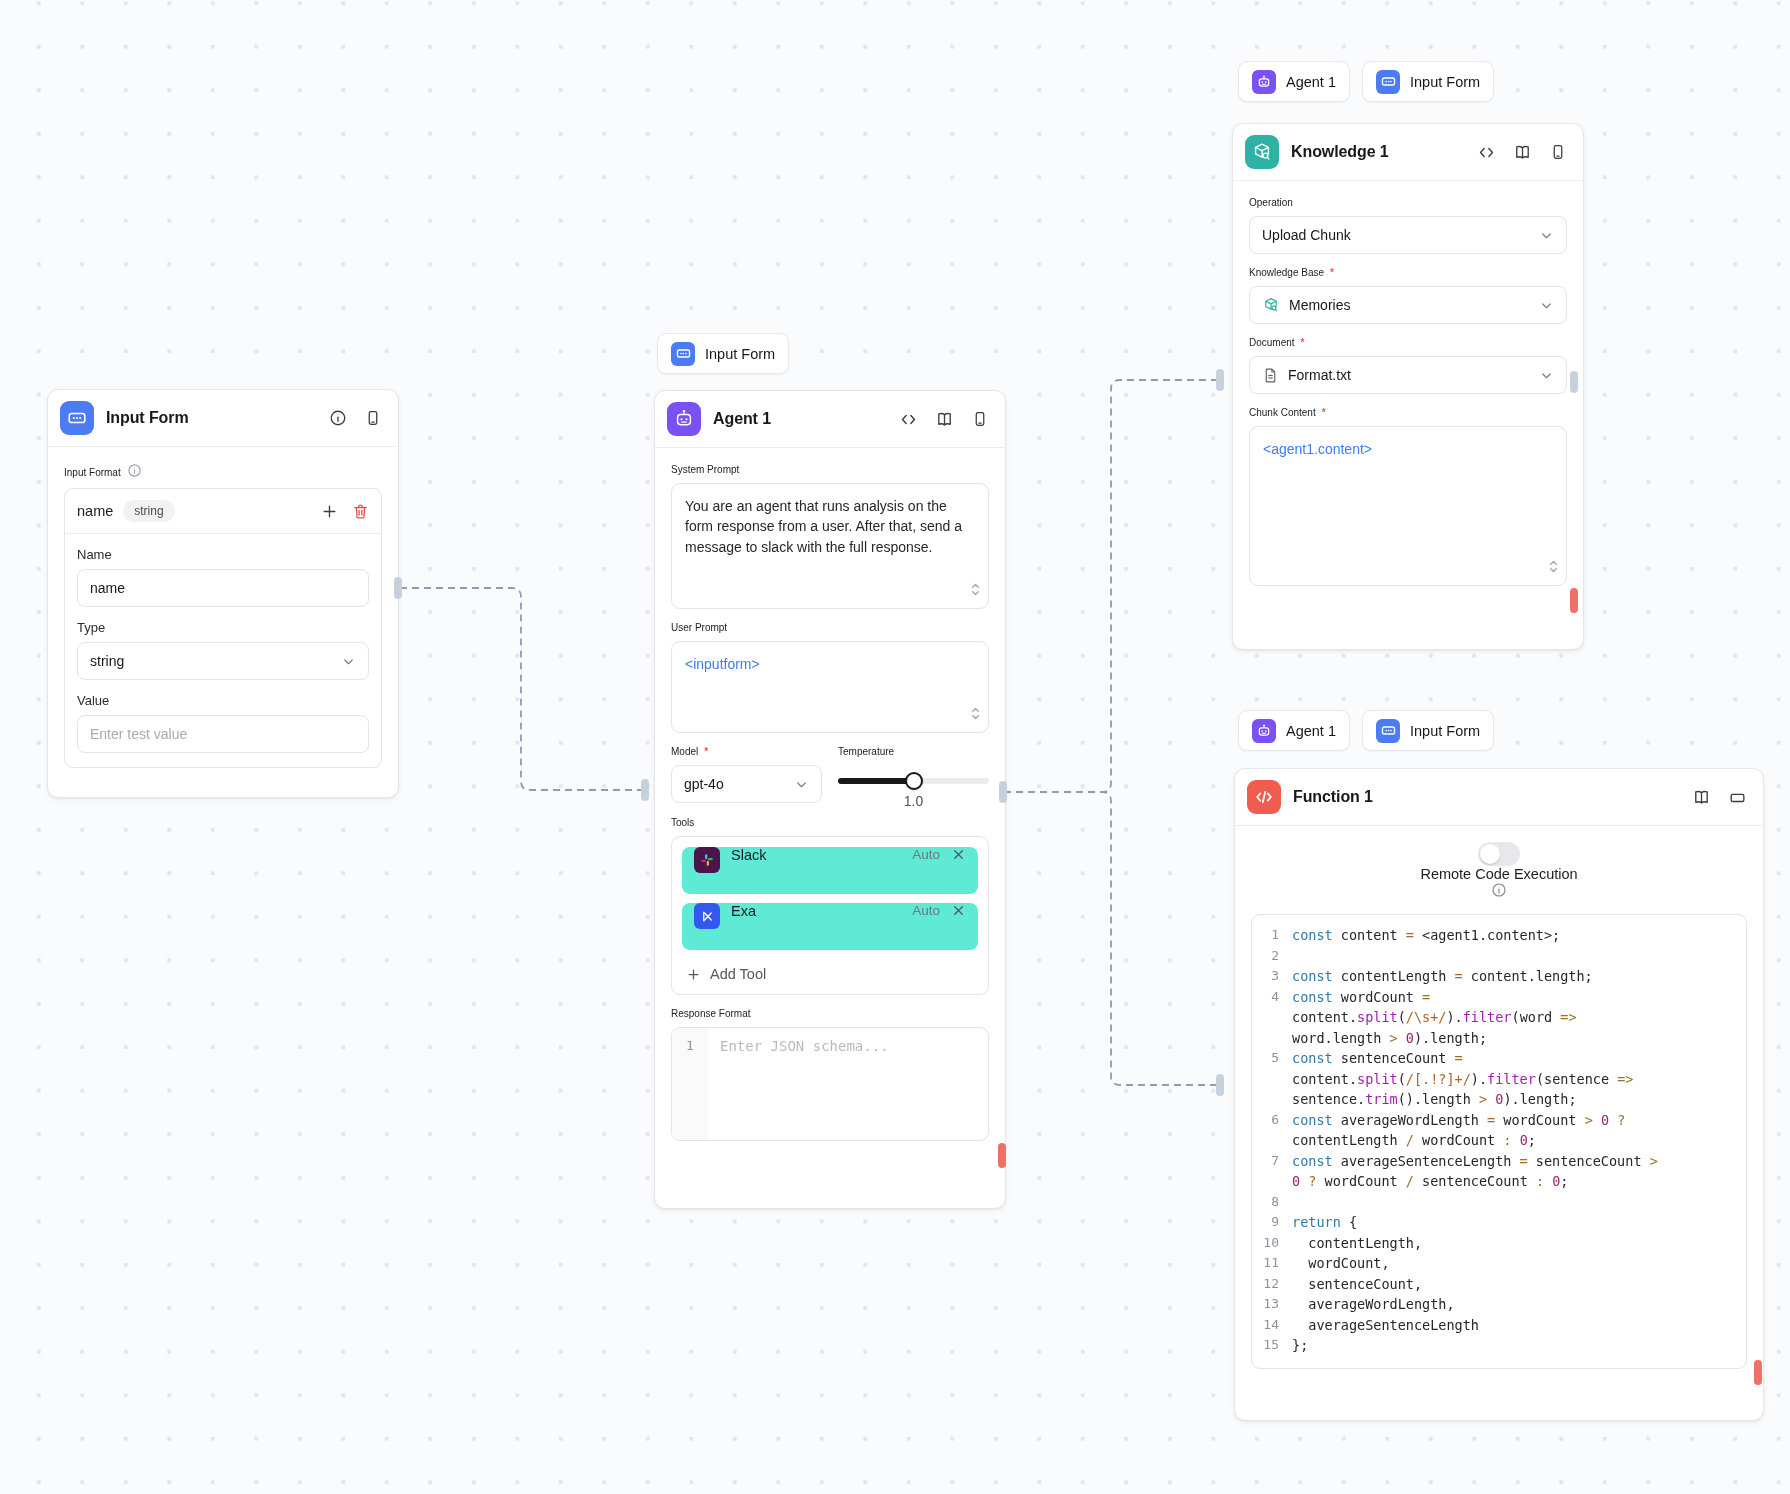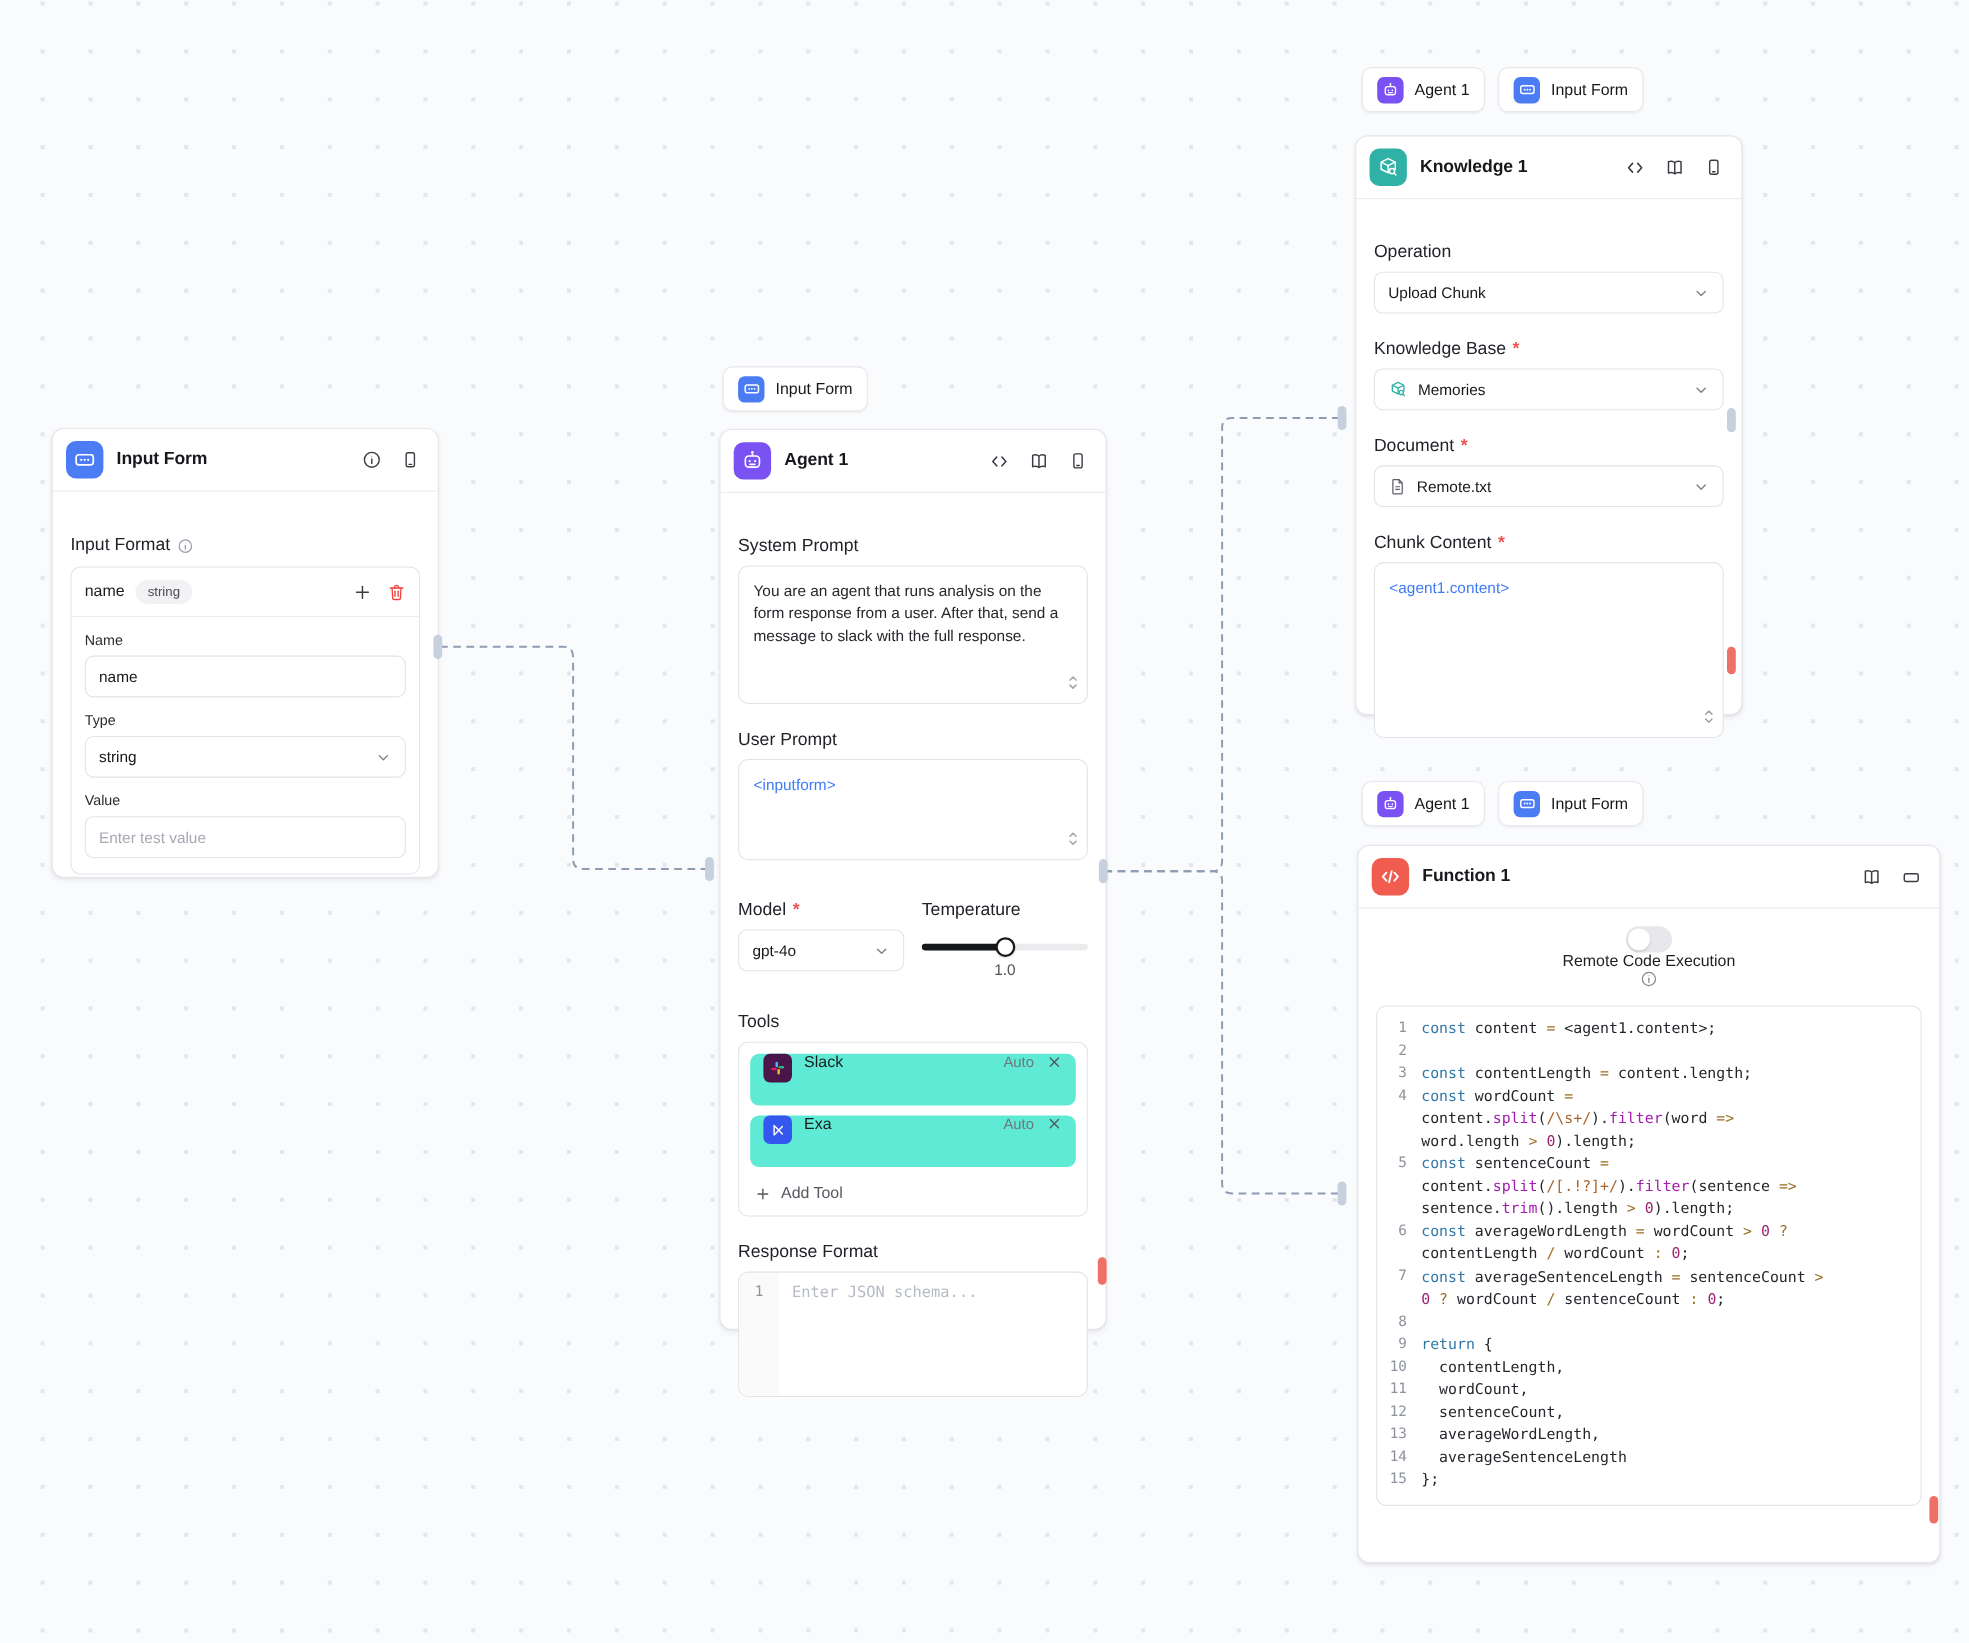--- a/index.html
+++ b/index.html
@@ -24,21 +24,21 @@
   .node-ic svg { display:block; }
   .ic-blue { background:#4c7cf3; }
   .ic-purple { background:#7a52f4; }
   .ic-teal { background:#2fb1a5; }
   .ic-red { background:#f05c4d; }
   .node-title { font-size:16px; font-weight:600; letter-spacing:-.1px; color:#17181c; flex:1 1 auto; }
   .head-actions { display:flex; align-items:center; gap:17px; color:#383a42; }
   .head-actions svg { display:block; cursor:pointer; }
   .node-div { height:1px; background:#ececf0; }
   .node-body { padding:16px; }
-  .fld-label { font-size:16px; font-weight:500; color:#212228; margin-bottom:8px; display:flex; align-items:center; gap:6px;margin-top:24px; }
+  .fld-label { font-size:10px; font-weight:500; color:#212228; margin-bottom:8px; display:flex; align-items:flex-end; gap:6px; }
   .req { color:#ef5350; font-weight:600; }
   .inp, .sel {
     height:38px; width:100%; border:1px solid #e3e3e8; border-radius:8px; background:#fff;
     display:flex; align-items:center; padding:0 12px; font-size:14px; color:#17181c; gap:9px;
   }
   input.inp { font-family:inherit; outline:none; }
   input.inp::placeholder { color:#a7a9b3; }
   .sel { justify-content:space-between; cursor:pointer;align-items:center; }
   .sel .sel-left { display:flex; align-items:center; gap:9px; }
   .chev { color:#7d8089; flex:0 0 auto; }
@@ -446,21 +446,21 @@
         <span class="req">*</span>
       </div>
     <div class="sel mb">
       <span class="sel-left">
         <svg width="17" height="17" viewBox="0 0 24 24" fill="none" stroke="#5b5e66" stroke-width="1.6" stroke-linejoin="round">
             <path d="M7 3h7l4 4v13a1 1 0 0 1-1 1H7a1 1 0 0 1-1-1V4a1 1 0 0 1 1-1Z"></path>
             <path d="M14 3v4h4"></path>
             <line x1="9" y1="12" x2="15" y2="12"></line>
             <line x1="9" y1="15.5" x2="15" y2="15.5"></line>
           </svg>
-        <span>Remote.txt</span>
+        <span>Format.txt</span>
       </span>
       <svg class="chev" width="15" height="15" viewBox="0 0 24 24" fill="none" stroke="currentColor" stroke-width="2" stroke-linecap="round" stroke-linejoin="round">
           <polyline points="6 9.5 12 15.5 18 9.5"></polyline>
         </svg>
     </div>
     <div class="fld-label">
         <span>Chunk Content</span>
         <span class="req">*</span>
       </div>
     <div class="ta" style="height:160px">

